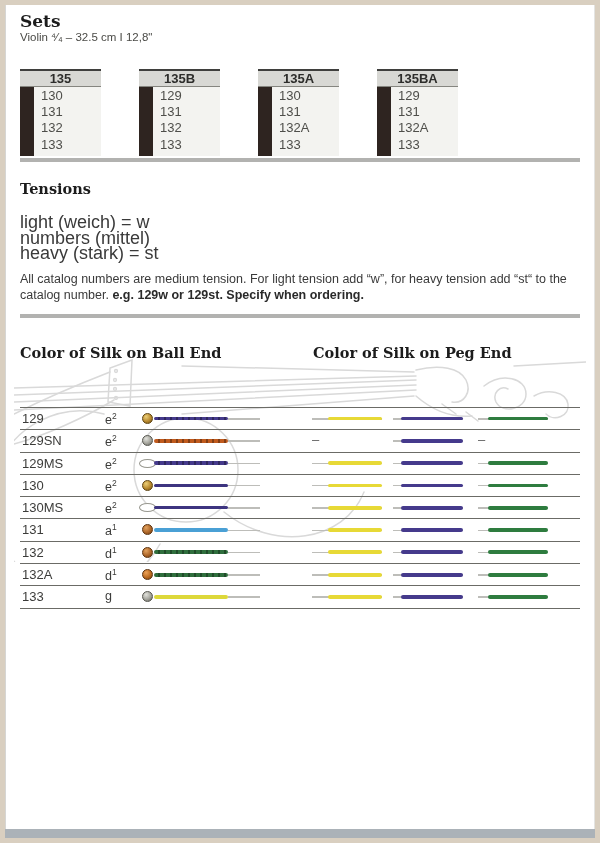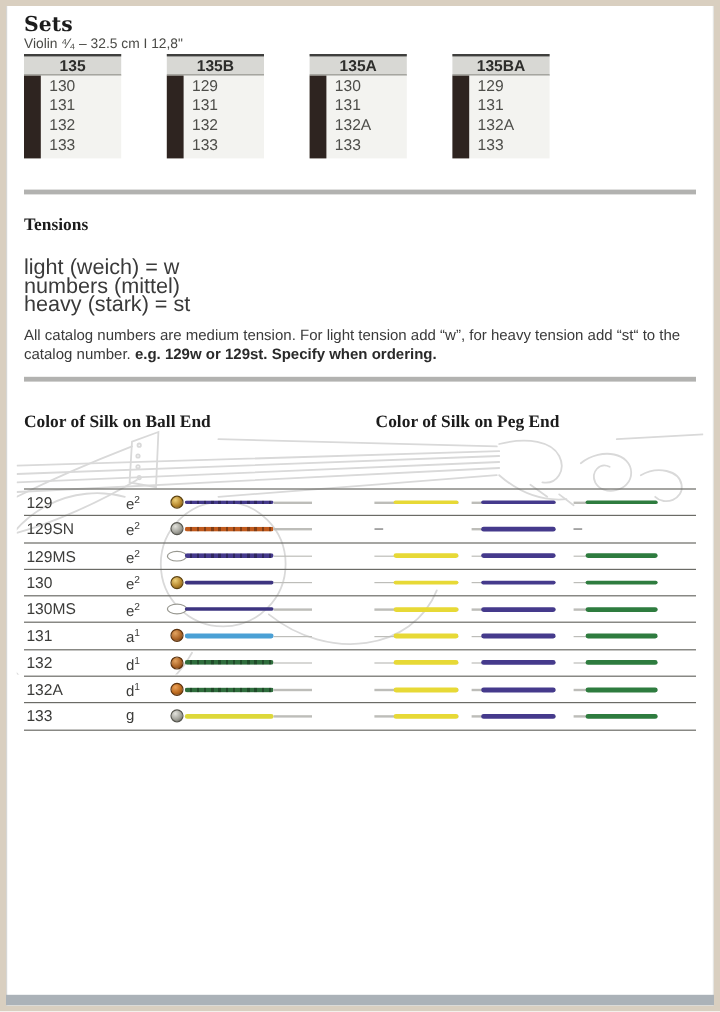--- a/index.html
+++ b/index.html
@@ -5,26 +5,26 @@
   html,body{margin:0;padding:0;background:#ffffff;}
   .page{
     position:relative;width:600px;height:843px;box-sizing:border-box;
     background:#ffffff;border:5px solid #d9cfc0;
     box-shadow:inset 1px 0 0 #d6d6d4, inset -1px 0 0 #e4e4e2;
     font-family:"Liberation Sans",sans-serif;color:#3a3a3a;overflow:hidden;
   }
   .abs{position:absolute;}
   h1,h2{margin:0;font-family:"DejaVu Serif",serif;font-weight:700;color:#1c1c1c;}
   .h-main{font-size:17px;}
-  .h-sub{font-size:14.5px;font-family:Liberation Serif, serif;}
+  .h-sub{font-size:14.5px;}
   .subtitle{font-size:11.5px;color:#4a4a46;}
   .divider{height:4px;background:#b2b2b0;width:560px;left:15px;}
 
   
-  #set-tables{left:15px;top:40px;display:flex;gap:38px;}
+  #set-tables{left:15px;top:64px;display:flex;gap:38px;}
   .set-table{width:81px;}
   .set-header{
     box-sizing:border-box;height:18px;background:#d8d8d4;
     border-top:2px solid #3f3f3d;border-bottom:1px solid #85857f;
     text-align:center;font-size:13px;font-weight:700;color:#2d2d2b;line-height:15px;
   }
   .set-body{display:flex;background:#f3f3f0;}
   .set-bar{width:14px;background:#2e2420;}
   .set-rows{flex:1;padding:1px 0 3px 7px;}
   .set-row{font-size:13px;line-height:16.2px;color:#4e4e4a;}

